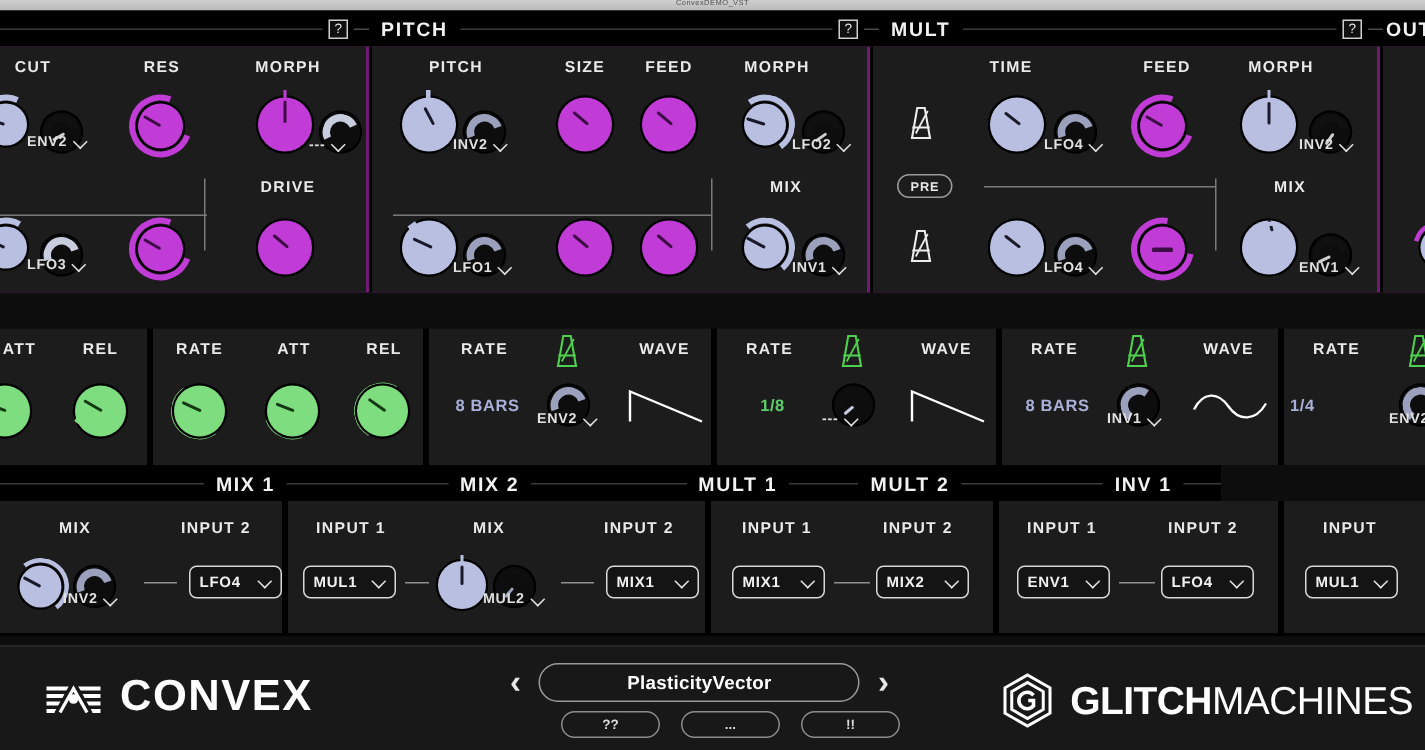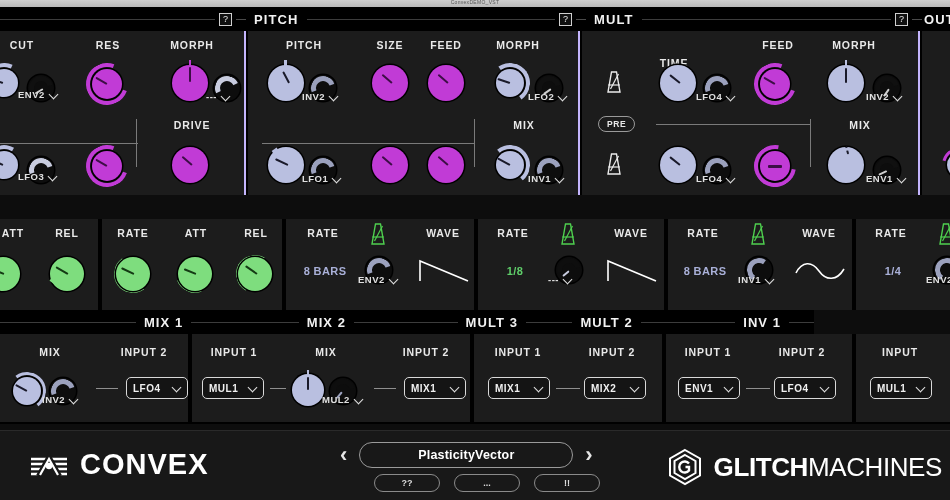--- a/index.html
+++ b/index.html
@@ -135,21 +135,21 @@
       <div class="hdrline"></div>
       <div class="qbox">?</div>
       <div class="dash"></div>
     </div>
 
     <div class="hdrgroup" style="width:28px;">
       <div class="hdrtitle" style="padding:0 2px;">OUT</div>
     </div>
   </div>
 
-  <div style="position:absolute;top:31px;left:0;width:950px;height:164px;background:#c4b5fd;">
+  <div style="position:absolute;top:31px;left:0;width:950px;height:164px;background:#701a75;">
 
     <div class="module" style="position:absolute;left:0;top:0;width:244px;height:164px;">
       <div class="lbl" style="position:absolute;left:-8px;top:8px;width:60px;">CUT</div>
       <div class="lbl" style="position:absolute;left:78px;top:8px;width:60px;">RES</div>
       <div class="lbl" style="position:absolute;left:160px;top:8px;width:64px;">MORPH</div>
 
       <div class="knob" style="position:absolute;left:-16px;top:32px;width:40px;height:40px;">
         <div class="arc" style="left:0;top:0;width:40px;height:40px;border:4px solid transparent;border-top-color:#b9bfe0;border-left-color:#b9bfe0;transform:rotate(-20deg);"></div>
         <div class="cap" style="left:6px;top:6px;width:28px;height:28px;"></div>
         <div class="ptr" style="left:6px;top:19px;width:13px;height:2.4px;transform:rotate(18deg);transform-origin:right center;"></div>
@@ -294,21 +294,21 @@
         <div class="cap" style="left:0;top:0;width:26px;height:26px;background:#0d0d0d;"></div>
         <div class="arc" style="left:1px;top:1px;width:24px;height:24px;border:5px solid transparent;border-top-color:#9ba1bd;border-left-color:#9ba1bd;transform:rotate(25deg);"></div>
       </div>
       <div class="modsel" style="position:absolute;left:280px;top:142px;">
         <span>INV1</span>
         <i class="chev"></i>
       </div>
     </div>
 
     <div class="module" style="position:absolute;left:580px;top:0;width:338px;height:164px;">
-      <div class="lbl" style="position:absolute;left:62px;top:8px;width:60px;margin-top:18px;">TIME</div>
+      <div class="lbl" style="position:absolute;left:62px;top:8px;width:60px;">TIME</div>
       <div class="lbl" style="position:absolute;left:168px;top:8px;width:56px;">FEED</div>
       <div class="lbl" style="position:absolute;left:238px;top:8px;width:68px;">MORPH</div>
 
       <div class="metro" style="position:absolute;left:24px;top:40px;">
         <svg width="16" height="22" viewBox="0 0 16 22">
             <path d="M5.5 1 L10.5 1 L14 21 L2 21 Z" fill="none" stroke="#ececec" stroke-width="1.4"></path>
             <path d="M2.2 14 L13.8 14" stroke="#ececec" stroke-width="1.2"></path>
             <path d="M12.5 3 L4.5 18" stroke="#ececec" stroke-width="1.2"></path>
           </svg>
       </div>
@@ -514,21 +514,21 @@
 
     <div class="module" style="position:absolute;left:854px;top:0;width:96px;height:91px;">
       <div class="lbl" style="position:absolute;left:8px;top:8px;width:54px;">RATE</div>
       <div class="metro" style="position:absolute;left:82px;top:4px;">
         <svg width="16" height="22" viewBox="0 0 16 22">
             <path d="M5.5 1 L10.5 1 L14 21 L2 21 Z" fill="none" stroke="#4fd04f" stroke-width="1.4"></path>
             <path d="M2.2 14 L13.8 14" stroke="#4fd04f" stroke-width="1.2"></path>
             <path d="M12.5 3 L4.5 18" stroke="#4fd04f" stroke-width="1.2"></path>
           </svg>
       </div>
-      <div style="position:absolute;left:4px;top:46px;width:66px;text-align:center;font-size:11px;font-weight:bold;color:#a9b0d8;letter-spacing:.4px;">1/4</div>
+      <div style="position:absolute;left:4px;top:46px;width:66px;text-align:left;font-size:11px;font-weight:bold;color:#a9b0d8;letter-spacing:.4px;">1/4</div>
       <div class="knob" style="position:absolute;left:78px;top:38px;width:26px;height:26px;">
         <div class="cap" style="left:0;top:0;width:26px;height:26px;background:#0d0d0d;"></div>
         <div class="arc" style="left:1px;top:1px;width:24px;height:24px;border:5px solid transparent;border-left-color:#9ba1bd;border-top-color:#9ba1bd;transform:rotate(-10deg);"></div>
       </div>
       <div class="modsel" style="position:absolute;left:70px;top:55px;">
         <span>ENV2</span>
 
       </div>
     </div>
   </div>
@@ -542,21 +542,21 @@
       <div class="hdrtitle">MIX 1</div>
       <div class="hdrline"></div>
     </div>
     <div class="hdrgroup" style="width:198px;">
       <div class="hdrline"></div>
       <div class="hdrtitle">MIX 2</div>
       <div class="hdrline"></div>
     </div>
     <div class="hdrgroup" style="width:188px;">
       <div class="hdrline"></div>
-      <div class="hdrtitle">MULT 3</div>
+      <div class="hdrtitle">MULT 1</div>
       <div class="hdrline"></div>
     </div>
     <div class="hdrgroup" style="width:190px;">
       <div class="hdrtitle">MULT 2</div>
       <div class="hdrline"></div>
     </div>
     <div class="hdrgroup" style="width:92px;">
       <div class="hdrtitle">INV 1</div>
       <div class="hdrline"></div>
     </div>

